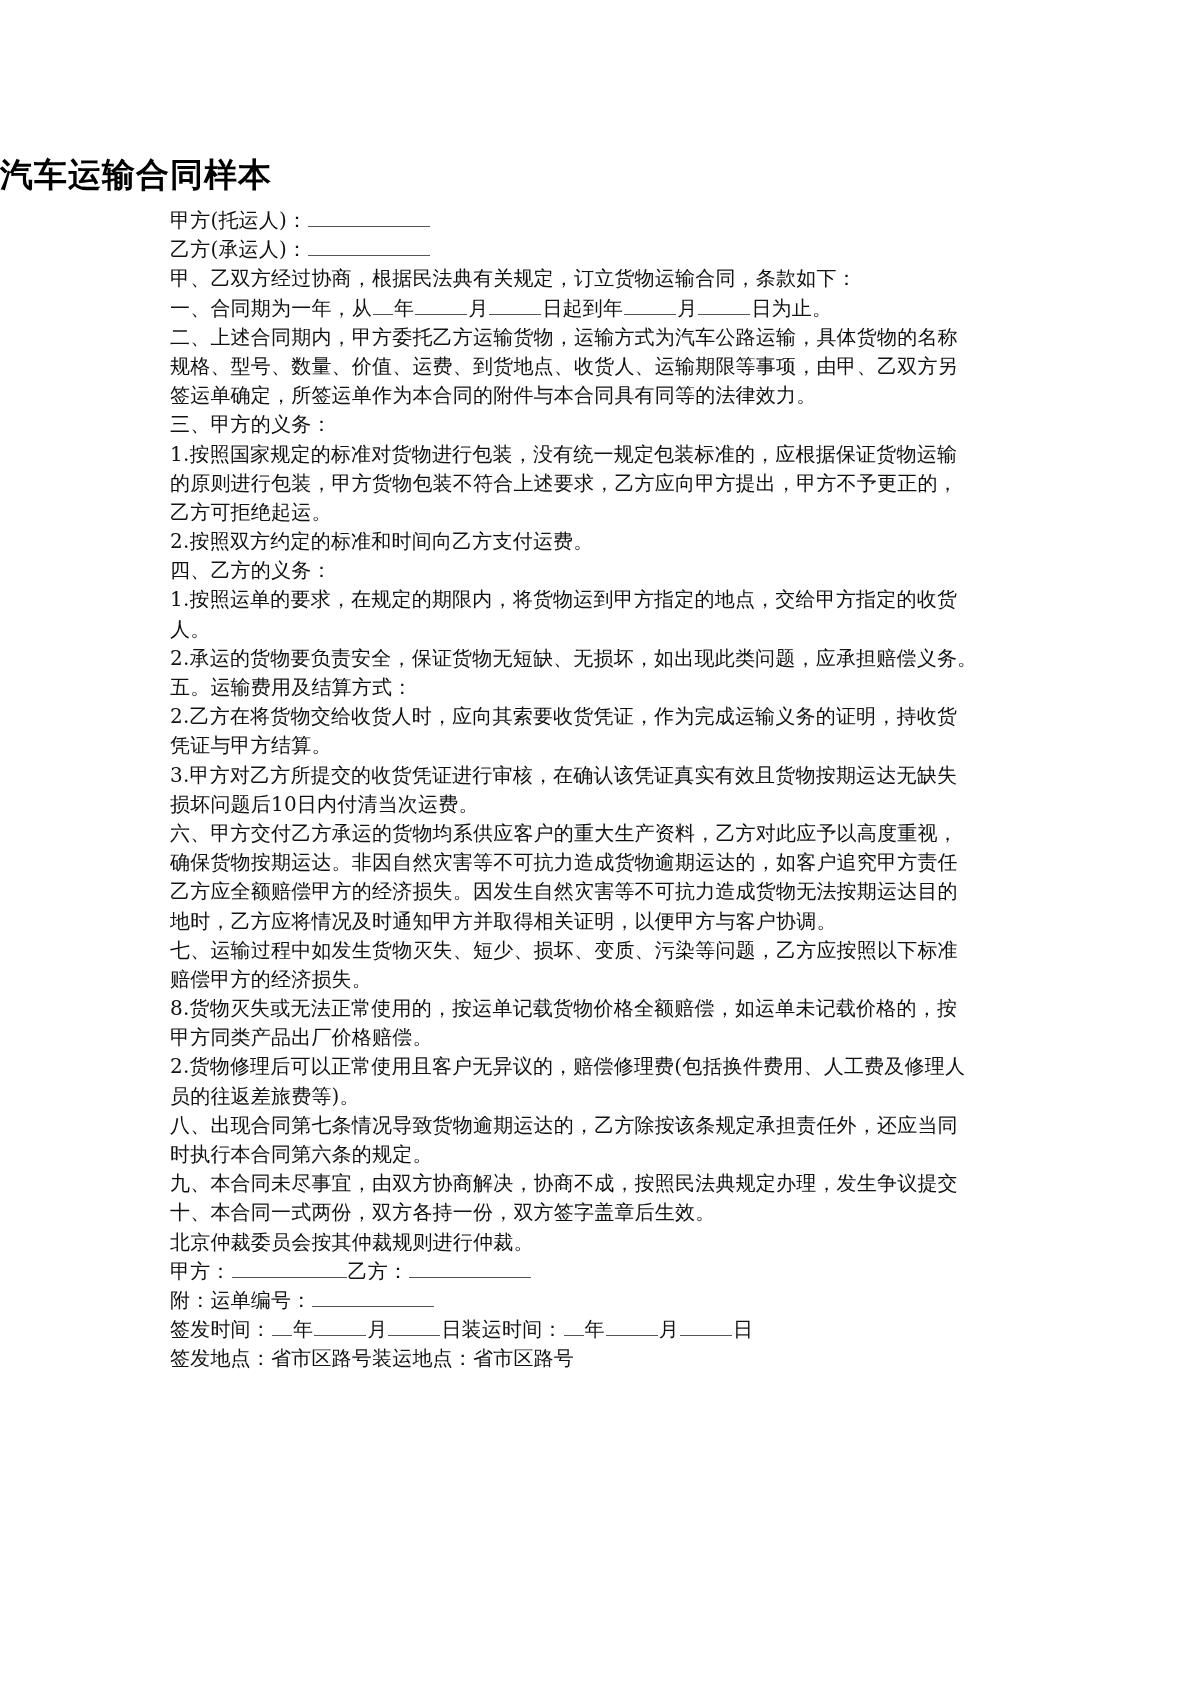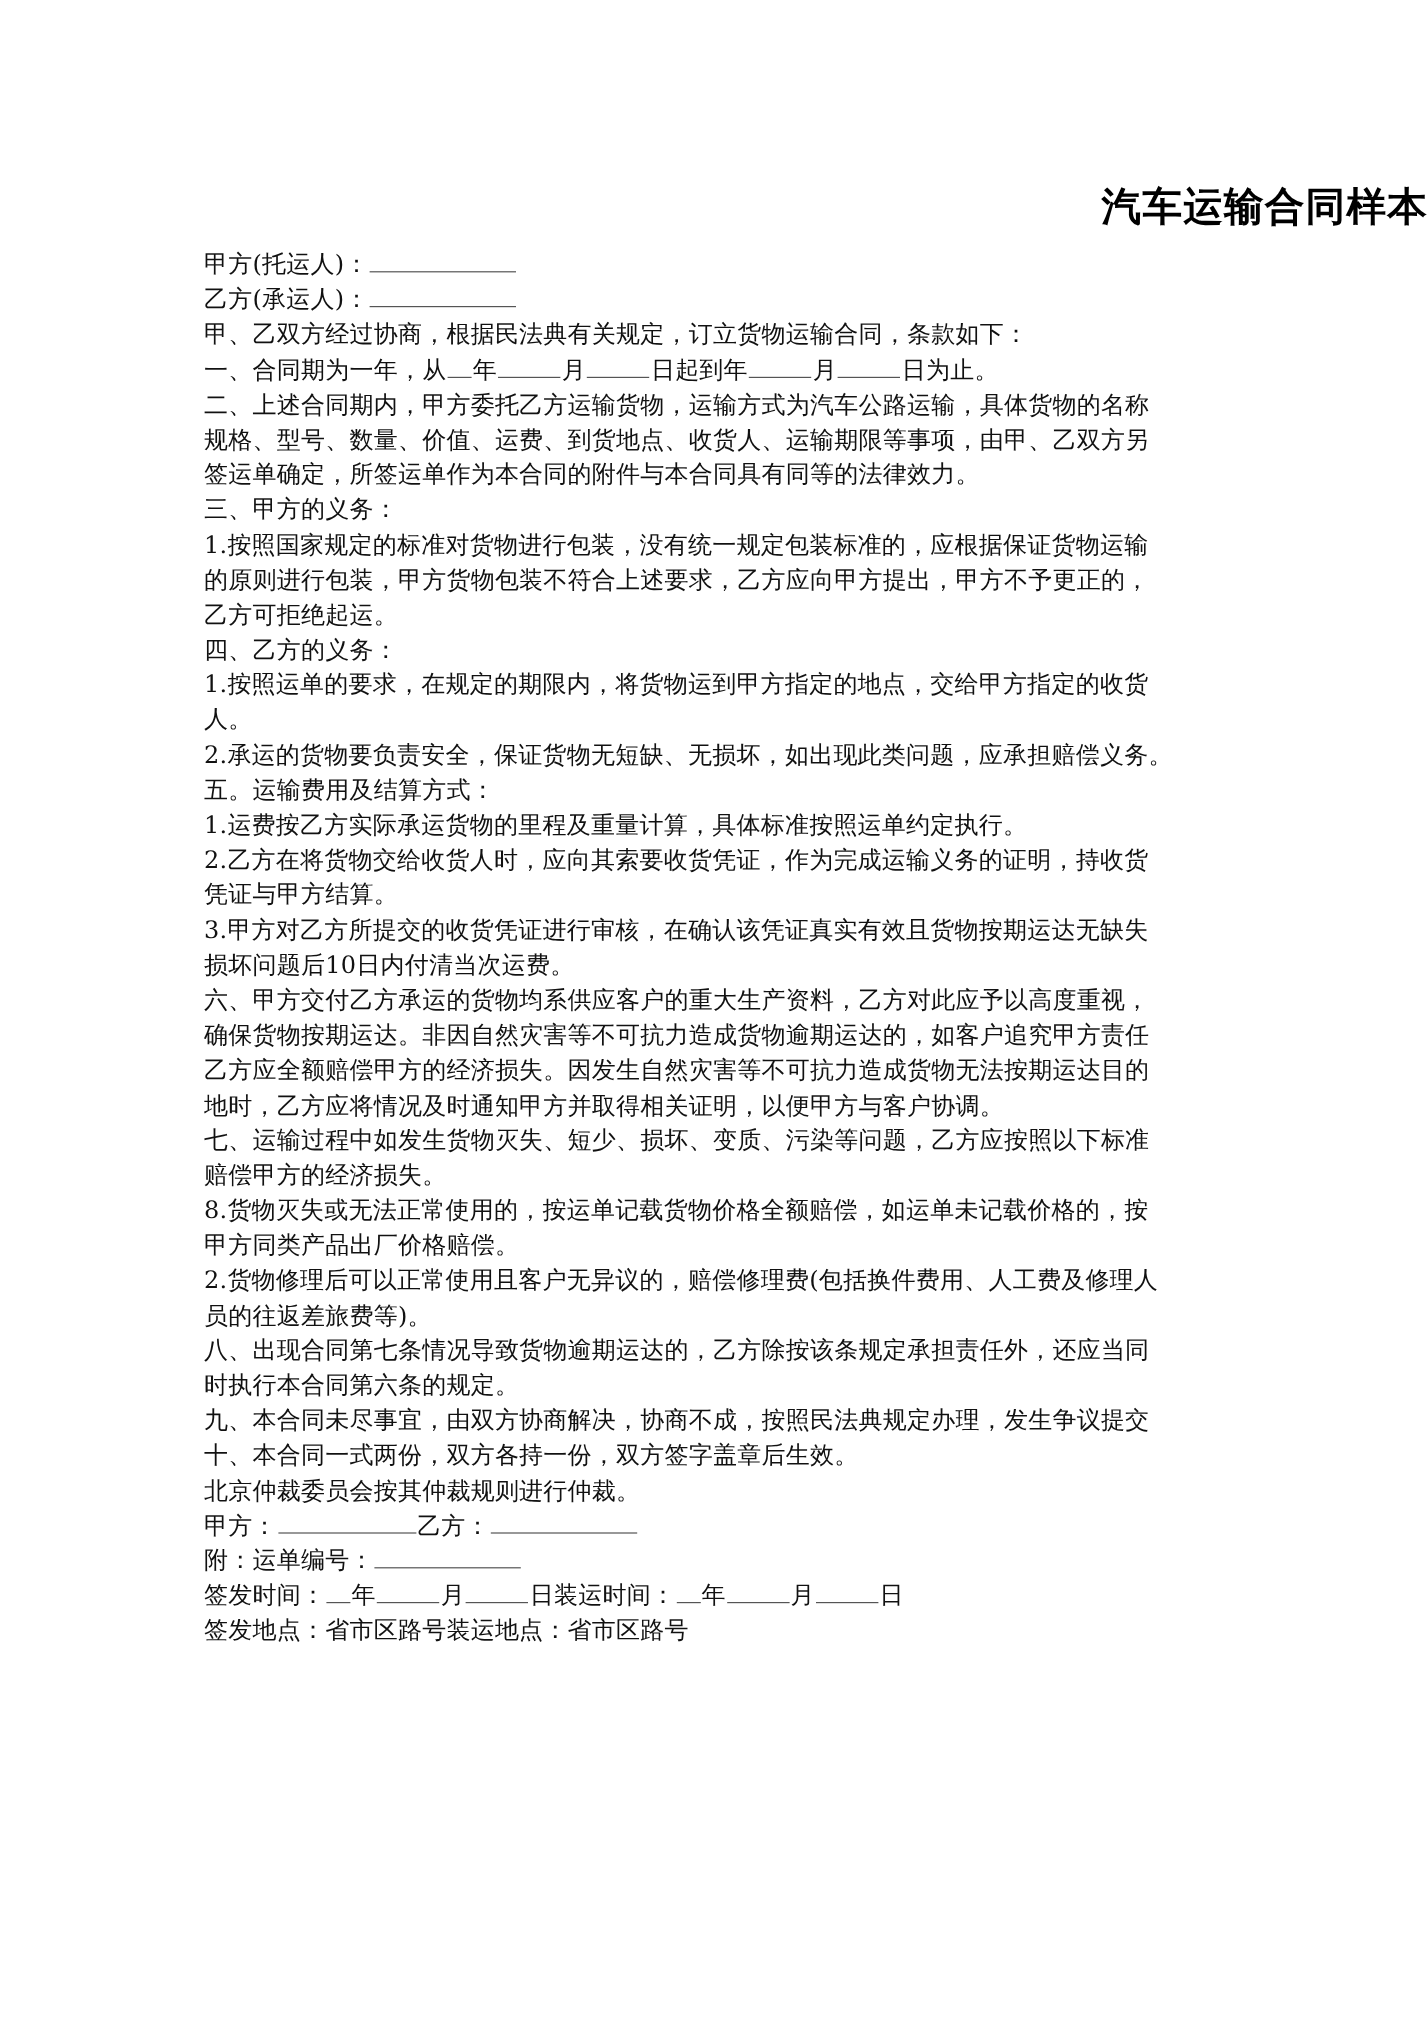--- a/index.html
+++ b/index.html
@@ -1,19 +1,19 @@
 <!DOCTYPE html>
 <html><head>
   <meta charset="utf-8">
   <style>
     html, body { margin: 0; padding: 0; background: #ffffff; }
     body { width: 1190px; height: 1683px; position: relative; overflow: hidden;
            font-family: "DejaVu Serif", "Liberation Serif", serif; color: #111; }
-    .title { position: absolute; left: 0; width: 1190px; top: 150px; text-align: right;
-             font-family: Liberation Mono, monospace; font-weight: bold;
+    .title { position: absolute; left: 0; width: 1190px; top: 150px; text-align: left;
+             font-family: Liberation Sans, sans-serif; font-weight: bold;
              font-size: 33px; letter-spacing: 1px; color: #000; line-height: 50px; }
     .body { position: absolute; top: 206px; left: 170px; width: 775px; }
     .line { font-size: 20px; line-height: 29.2px; height: 29.2px; white-space: nowrap;
             overflow: visible; letter-spacing: 0.2px; }
     .line.justify { text-align: justify; text-align-last: justify; }
     .blank { display: inline-block; border-bottom: 1px solid #555; height: 18px; vertical-align: baseline; margin: 0 1px; }
     .b-xs { width: 20px; } .b-s { width: 52px; } .b-m { width: 115px; } .b-l { width: 122px; }
   </style>
 </head>
 <body>
@@ -32,26 +32,26 @@
     <span>一、合同期为一年，从</span><span class="blank b-xs"></span><span>年</span><span class="blank b-s"></span><span>月</span><span class="blank b-s"></span><span>日起到年</span><span class="blank b-s"></span><span>月</span><span class="blank b-s"></span><span>日为止。</span>
   </div>
   <div id="clause-lines">
       <div class="line justify">二、上述合同期内，甲方委托乙方运输货物，运输方式为汽车公路运输，具体货物的名称</div>
       <div class="line justify">规格、型号、数量、价值、运费、到货地点、收货人、运输期限等事项，由甲、乙双方另</div>
       <div class="line">签运单确定，所签运单作为本合同的附件与本合同具有同等的法律效力。</div>
       <div class="line">三、甲方的义务：</div>
       <div class="line justify">1.按照国家规定的标准对货物进行包装，没有统一规定包装标准的，应根据保证货物运输</div>
       <div class="line justify">的原则进行包装，甲方货物包装不符合上述要求，乙方应向甲方提出，甲方不予更正的，</div>
       <div class="line">乙方可拒绝起运。</div>
+      <div class="line">2.按照双方约定的标准和时间向乙方支付运费。</div>
       <div class="line">四、乙方的义务：</div>
       <div class="line justify">1.按照运单的要求，在规定的期限内，将货物运到甲方指定的地点，交给甲方指定的收货</div>
       <div class="line">人。</div>
       <div class="line justify">2.承运的货物要负责安全，保证货物无短缺、无损坏，如出现此类问题，应承担赔偿义务。</div>
       <div class="line">五。运输费用及结算方式：</div>
-      <div class="line">1.运费按乙方实际承运货物的里程及重量计算，具体标准按照运单约定执行。</div>
       <div class="line justify">2.乙方在将货物交给收货人时，应向其索要收货凭证，作为完成运输义务的证明，持收货</div>
       <div class="line">凭证与甲方结算。</div>
       <div class="line justify">3.甲方对乙方所提交的收货凭证进行审核，在确认该凭证真实有效且货物按期运达无缺失</div>
       <div class="line">损坏问题后10日内付清当次运费。</div>
       <div class="line justify">六、甲方交付乙方承运的货物均系供应客户的重大生产资料，乙方对此应予以高度重视，</div>
       <div class="line justify">确保货物按期运达。非因自然灾害等不可抗力造成货物逾期运达的，如客户追究甲方责任</div>
       <div class="line justify">乙方应全额赔偿甲方的经济损失。因发生自然灾害等不可抗力造成货物无法按期运达目的</div>
       <div class="line">地时，乙方应将情况及时通知甲方并取得相关证明，以便甲方与客户协调。</div>
       <div class="line justify">七、运输过程中如发生货物灭失、短少、损坏、变质、污染等问题，乙方应按照以下标准</div>
       <div class="line">赔偿甲方的经济损失。</div>

